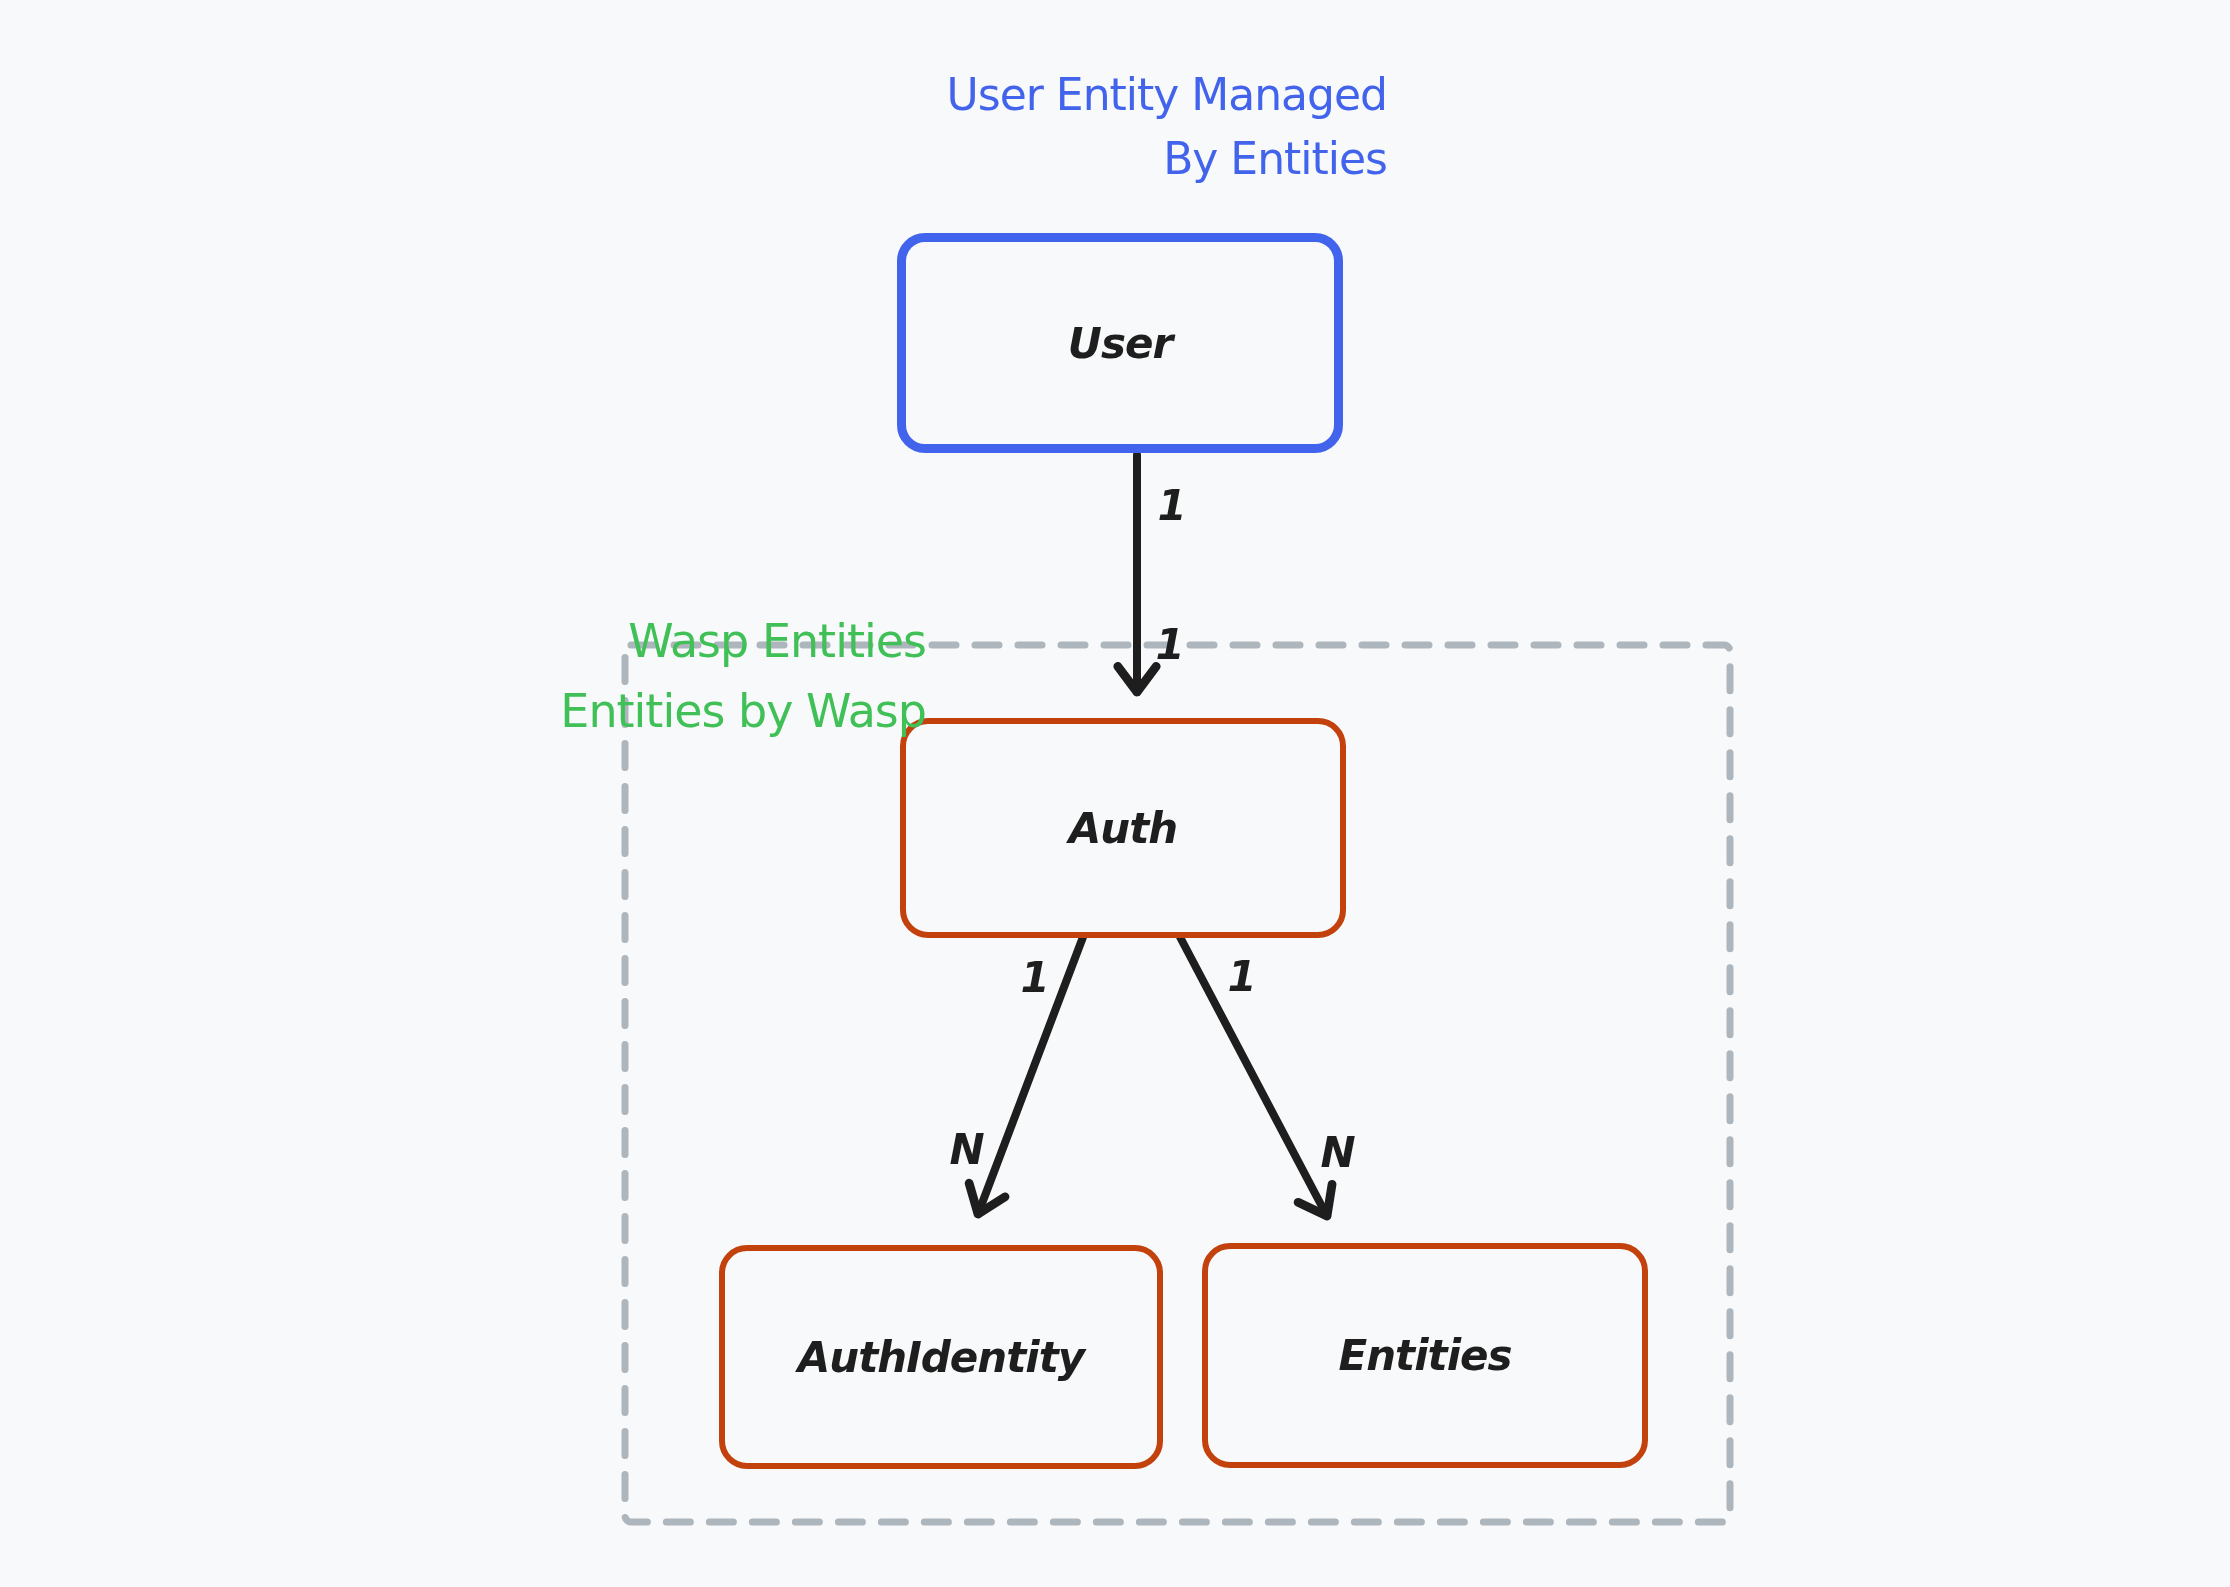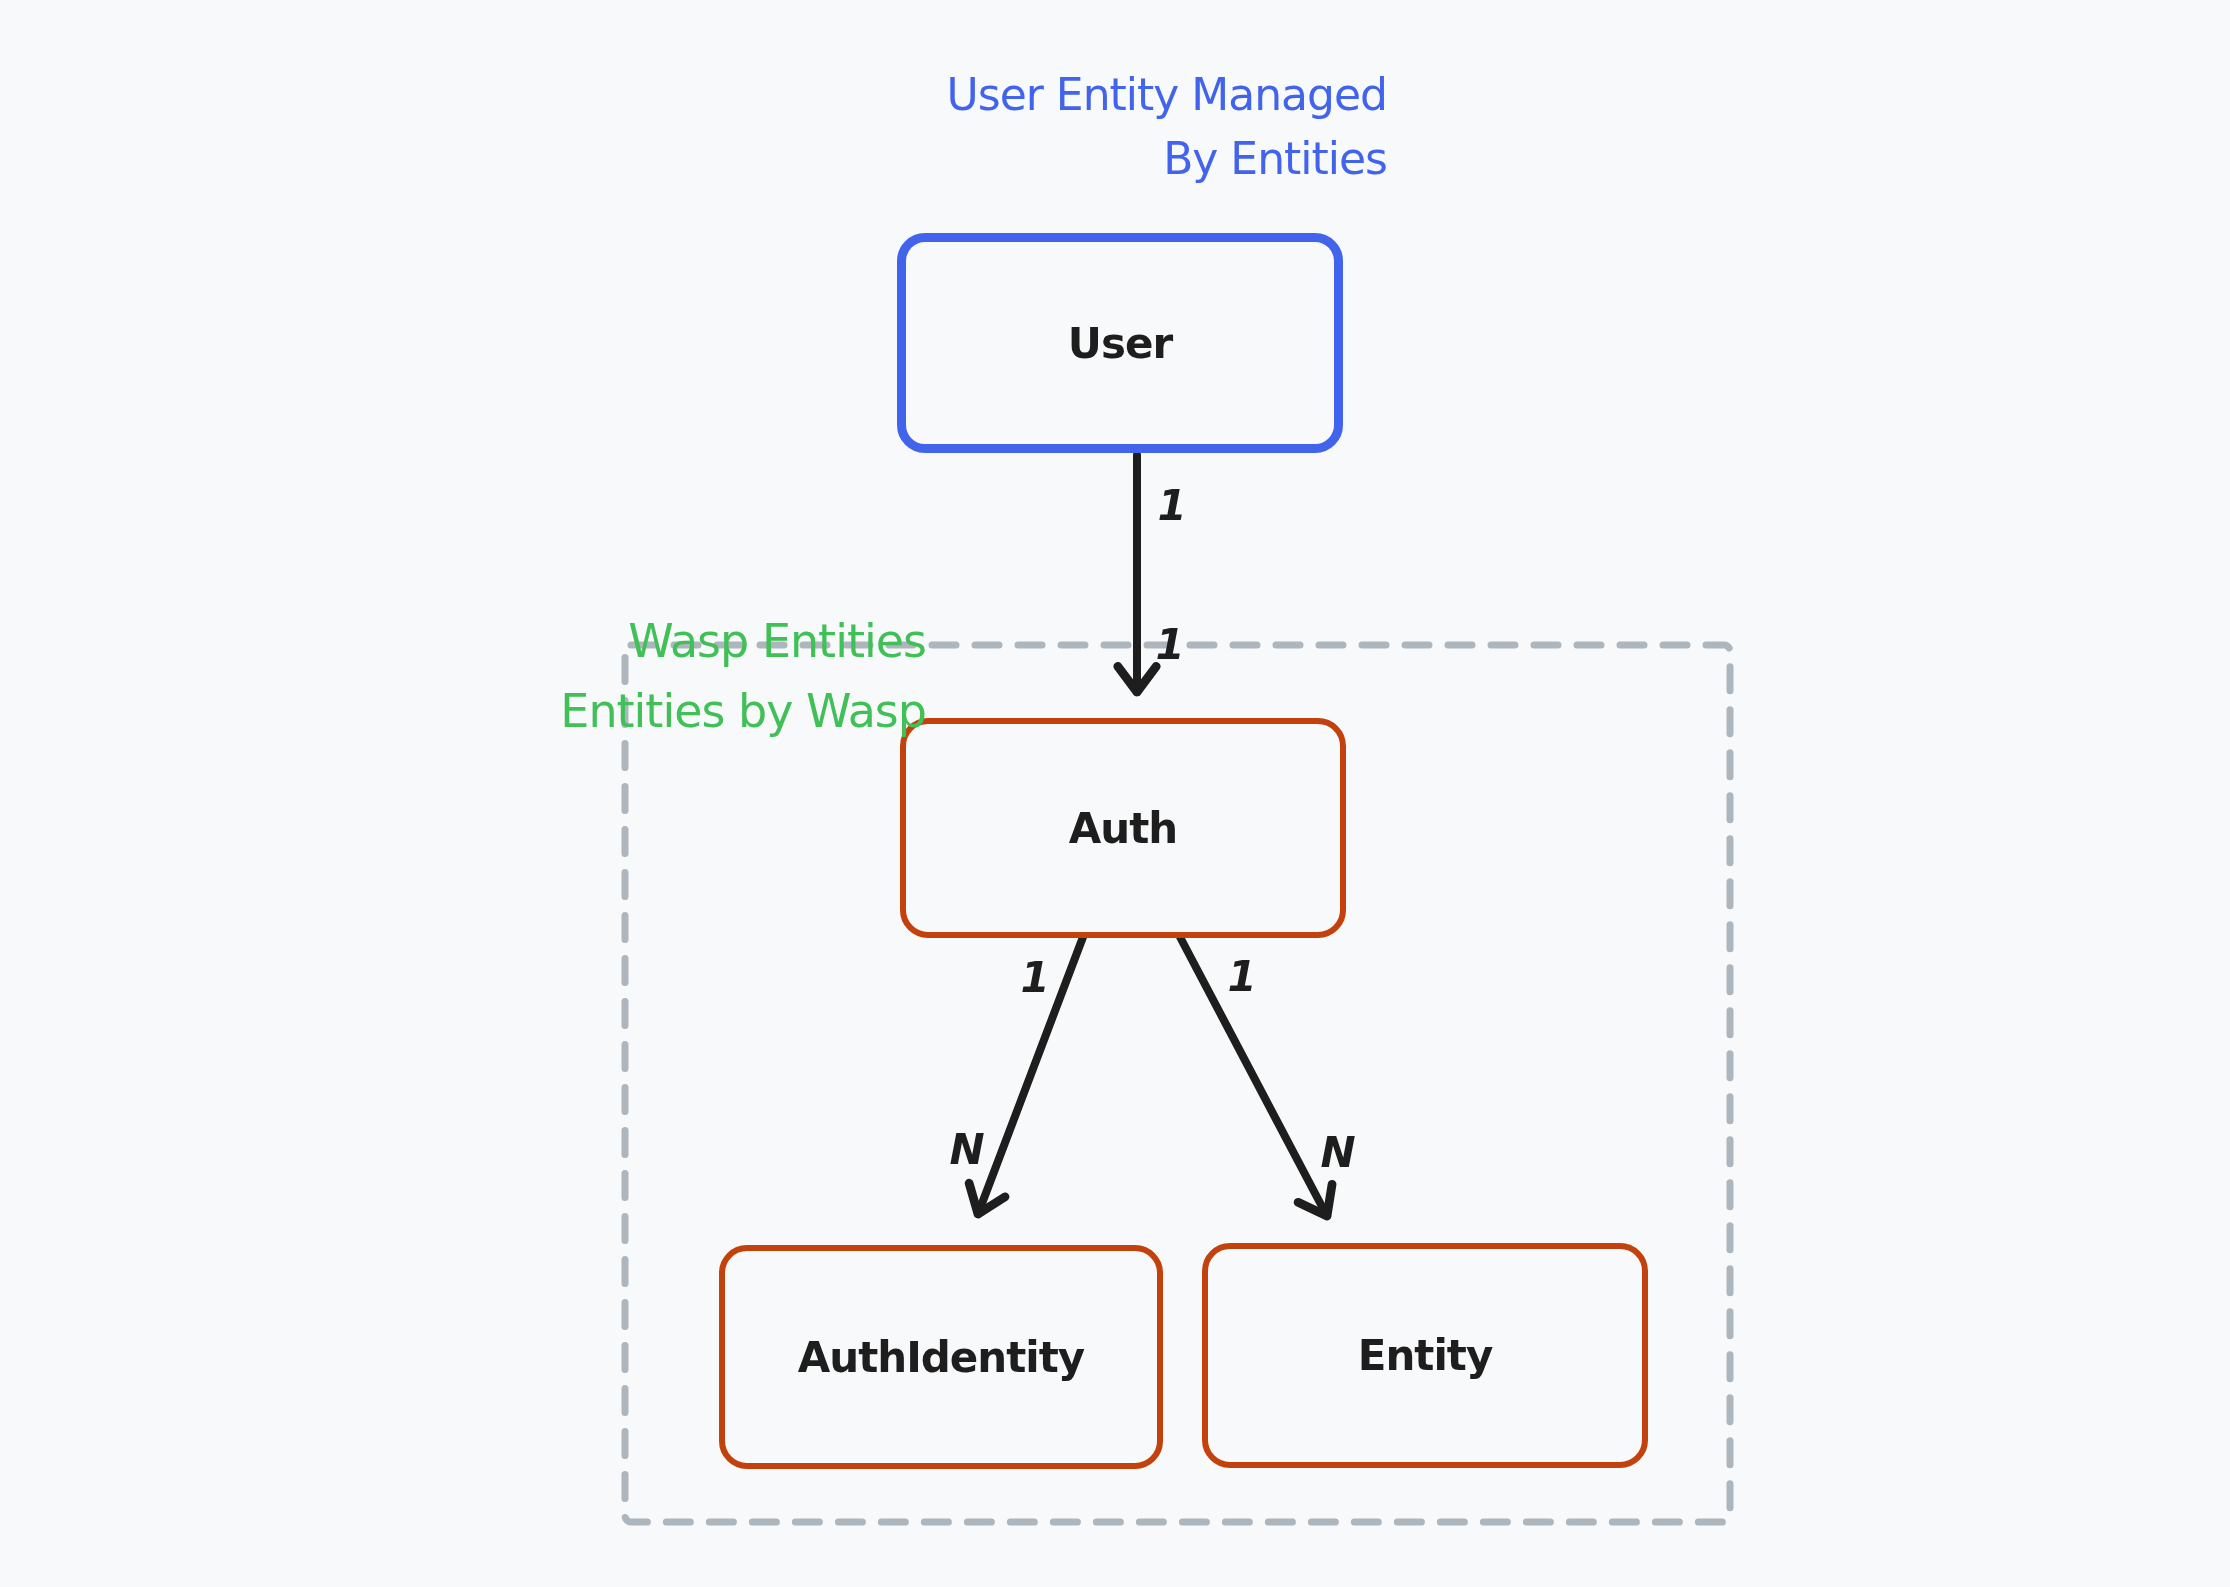--- a/index.html
+++ b/index.html
@@ -67,21 +67,21 @@
   #user-box         { left: 897px;  top: 233px;  width: 446px; height: 220px; }
   #auth-box         { left: 900px;  top: 718px;  width: 446px; height: 220px; }
   #authidentity-box { left: 687px;  top: 1245px; width: 444px; height: 224px; margin-left: 32px; }
   #session-box      { left: 1202px; top: 1243px; width: 446px; height: 225px; }
   #label-ua-src { left: 1142px; top: 484px;  }
   #label-ua-tgt { left: 1140px; top: 623px;  }
   #label-ai-src { left: 1005px; top: 956px;  }
   #label-ai-tgt { left: 937px;  top: 1128px; }
   #label-se-src { left: 1212px; top: 955px;  }
   #label-se-tgt { left: 1308px; top: 1131px; }
-  .node-box { z-index: 2; }
+  .node-box { z-index: 2; font-style: italic; }
 </style>
 </head>
 <body>
 
 <div id="canvas">
 
   <svg id="overlay-svg" viewBox="0 0 2230 1587" xmlns="http://www.w3.org/2000/svg">
     <defs>
       <marker id="ah" markerWidth="6" markerHeight="8" refX="4.4" refY="3.6" orient="auto" markerUnits="strokeWidth">
         <path d="M1.2 1.2 L4.4 3.6 L1.2 6" fill="none" stroke="#1e1e1e" stroke-width="1.1" stroke-linecap="round" stroke-linejoin="round"></path>
@@ -113,21 +113,21 @@
 
   <div id="auth-box" class="node-box green">
     <span class="node-label">Auth</span>
   </div>
 
   <div id="authidentity-box" class="node-box green">
     <span class="node-label">AuthIdentity</span>
   </div>
 
   <div id="session-box" class="node-box green">
-    <span class="node-label">Entity</span>
+    <span class="node-label">Entities</span>
   </div>
 
   <div id="label-ua-src" class="edge-label">1</div>
   <div id="label-ua-tgt" class="edge-label">1</div>
 
   <div id="label-ai-src" class="edge-label">1</div>
   <div id="label-ai-tgt" class="edge-label">N</div>
 
   <div id="label-se-src" class="edge-label">1</div>
   <div id="label-se-tgt" class="edge-label">N</div>

